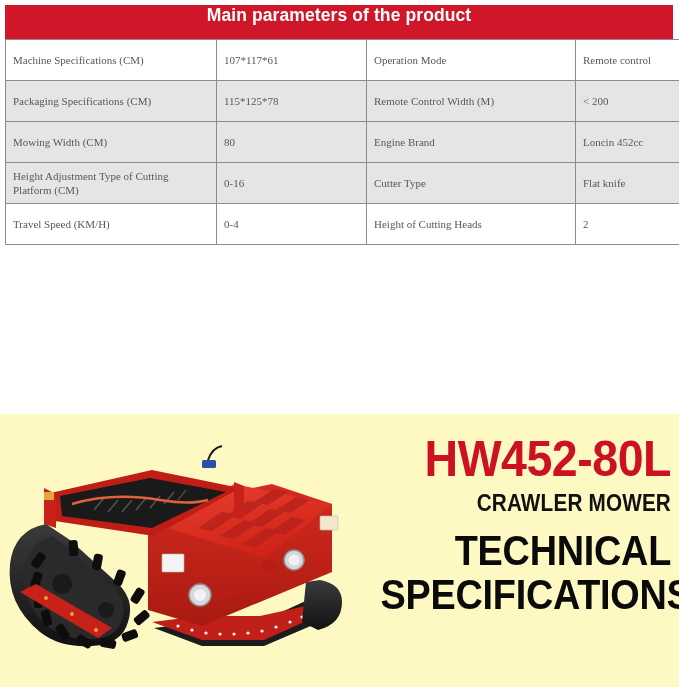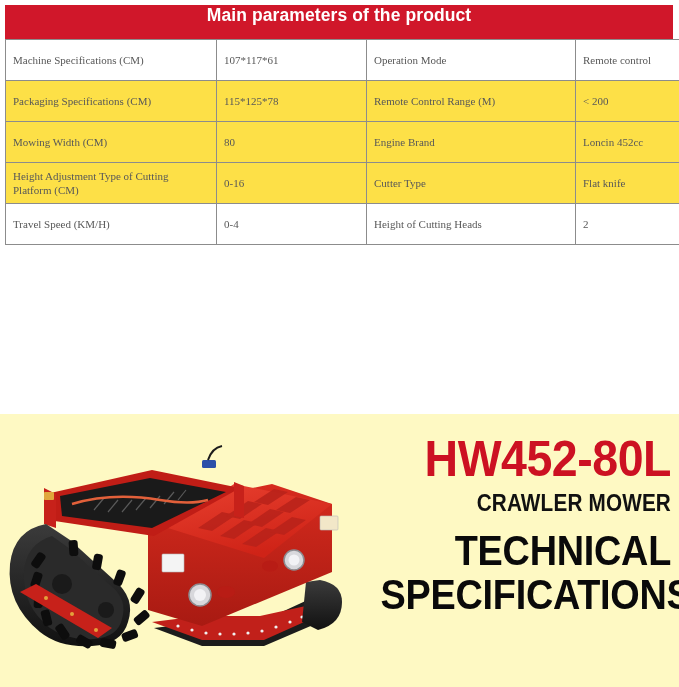--- a/index.html
+++ b/index.html
@@ -59,21 +59,21 @@
     padding: 4px 7px;
     font-size: 11px;
     color: #585858;
     vertical-align: middle;
     line-height: 1.28;
     font-family: Liberation Serif, serif;
     overflow: hidden;
     margin-left: 24px;
   }
 
-  table.spec tr.row-alt td { background: #fde047; }
+  table.spec tr.row-alt td { background: #e5e5e5; }
   table.spec tr.row-plain td { background: #ffffff; }
 
   td.c1 { width: 211px; }
   td.c2 { width: 150px; }
   td.c3 { width: 209px; }
   td.c4 { width: 126px; }
 
   
   .hero {
     position: absolute;
@@ -160,21 +160,21 @@
         <tr class="row-plain">
           <td class="c1">Machine Specifications (CM)</td>
           <td class="c2">107*117*61</td>
           <td class="c3">Operation Mode</td>
           <td class="c4">Remote control</td>
         </tr>
 
         <tr class="row-alt">
           <td class="c1">Packaging Specifications (CM)</td>
           <td class="c2">115*125*78</td>
-          <td class="c3">Remote Control Range (M)</td>
+          <td class="c3">Remote Control Width (M)</td>
           <td class="c4">&lt; 200</td>
         </tr>
 
 
         <tr class="row-alt">
           <td class="c1">Mowing Width (CM)</td>
           <td class="c2">80</td>
           <td class="c3">Engine Brand</td>
           <td class="c4">Loncin 452cc</td>
         </tr>

